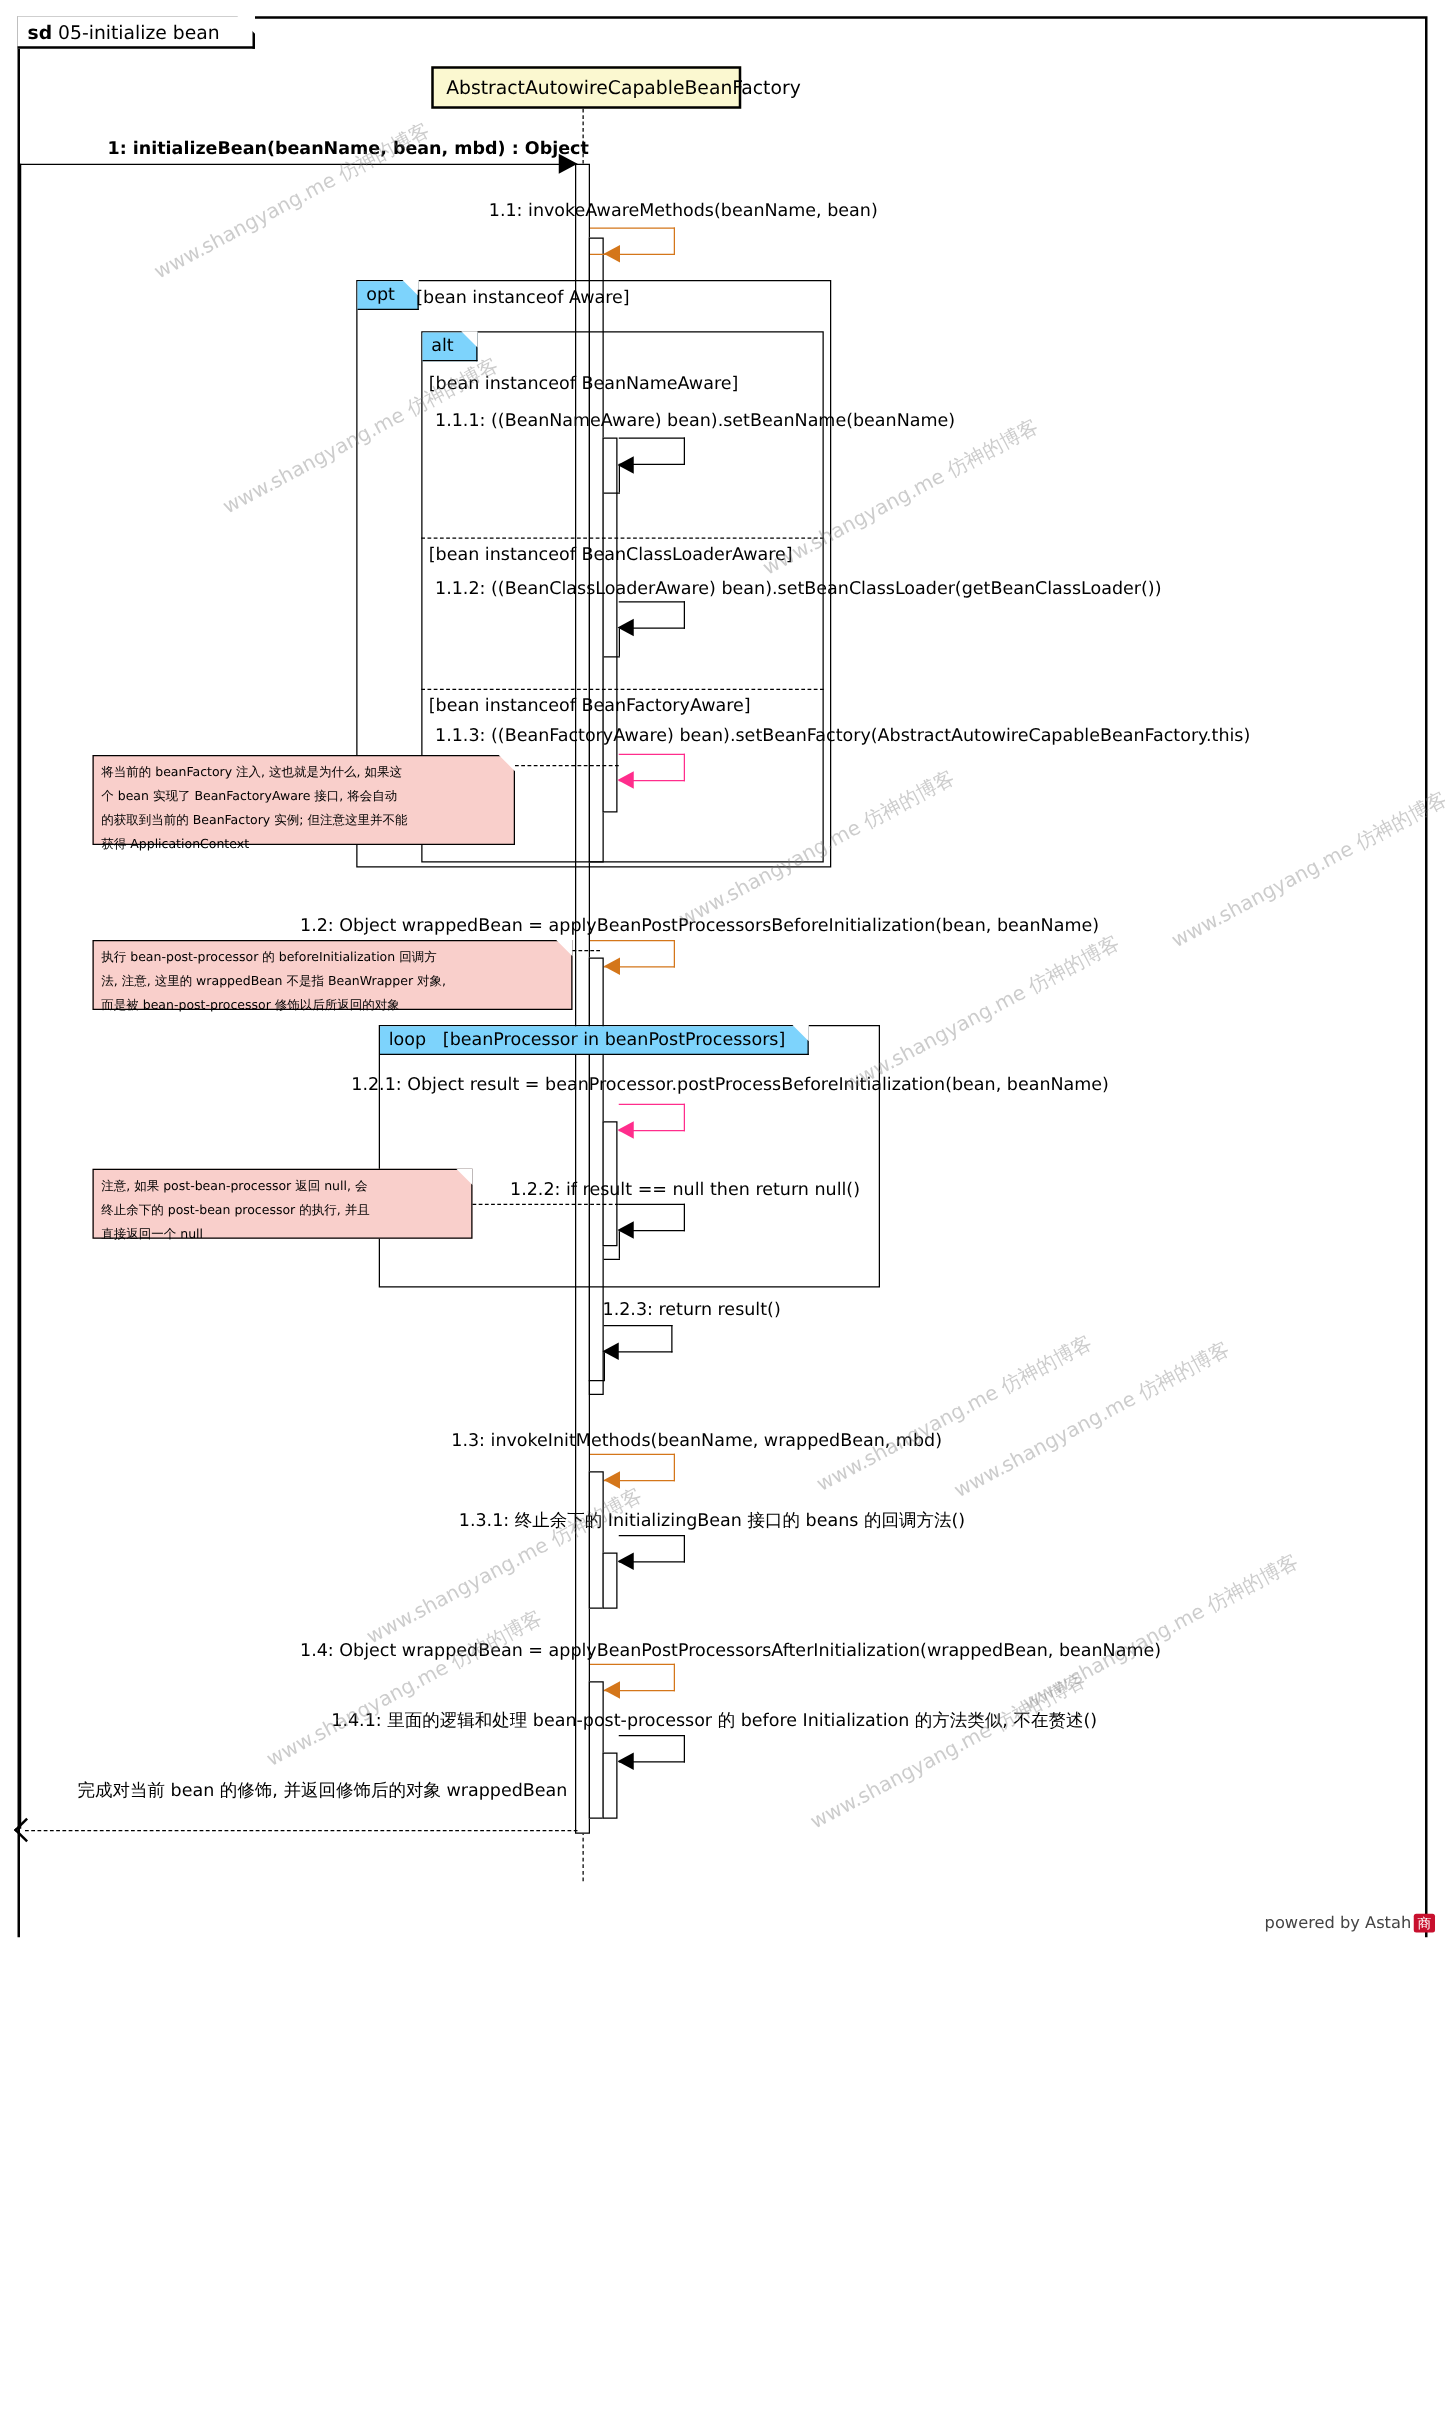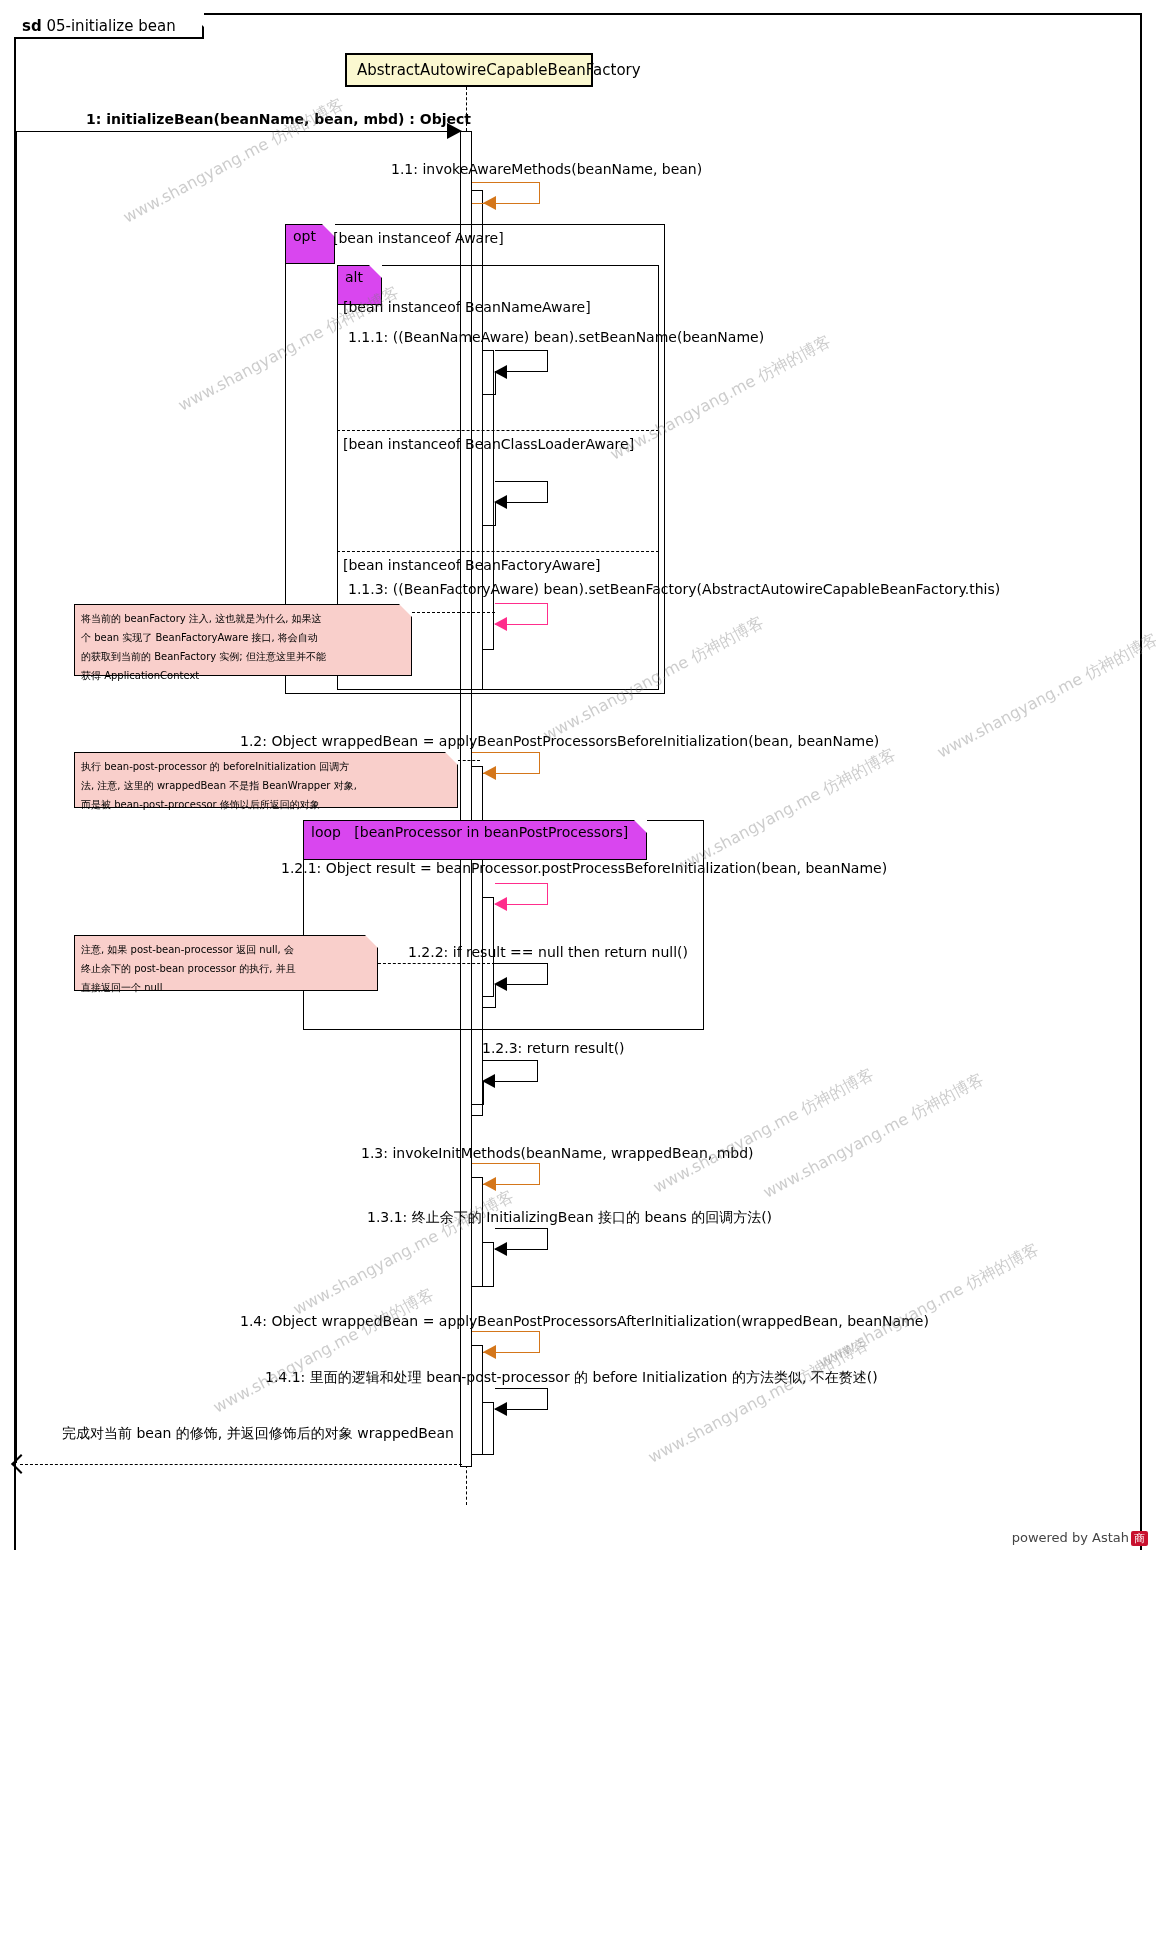--- a/index.html
+++ b/index.html
@@ -71,24 +71,24 @@
   
   .frag {
     position: absolute;
     border: 1px solid #000;
     background: transparent;
   }
   .frag-label {
     position: absolute;
     border: 1px solid #000;
     border-top: none; border-left: none;
-    background: #d946ef;
+    background: #7dd3fc;
     font-size: 14px;
     line-height: 20px;
-    padding: 1px 18px 17px 7px;
+    padding: 1px 18px 1px 7px;
     white-space: nowrap;
     color: #000;
   }
   .frag-label::after {
     content:"";
     position:absolute;
     right:-1px; top:-1px;
     width:0; height:0;
     border-left: 13px solid transparent;
     border-top: 13px solid #fff;
@@ -248,20 +248,21 @@
   <div class="frag-guard" style="left:343px; top:298px;">[bean instanceof BeanNameAware]</div>
   <div class="msg-label" style="left:348px; top:328px;">1.1.1: ((BeanNameAware) bean).setBeanName(beanName)</div>
   <div class="selfmsg" style="left:495px; top:350px; width:53px; height:22px;"></div>
   <div class="arrow-left" style="left:494px; top:365px;"></div>
   <div class="vline" style="left:495px; top:372px; height:22px;"></div>
   <div class="hline" style="left:483px; top:394px; width:13px;"></div>
 
   <div class="frag-divider" style="left:337px; top:430px; width:322px;"></div>
 
   <div class="frag-guard" style="left:343px; top:435px;">[bean instanceof BeanClassLoaderAware]</div>
+  <div class="msg-label" style="left:348px; top:462px;">1.1.2: ((BeanClassLoaderAware) bean).setBeanClassLoader(getBeanClassLoader())</div>
   <div class="selfmsg" style="left:495px; top:481px; width:53px; height:22px;"></div>
   <div class="arrow-left" style="left:494px; top:495px;"></div>
   <div class="vline" style="left:495px; top:503px; height:22px;"></div>
   <div class="hline" style="left:483px; top:525px; width:13px;"></div>
 
   <div class="frag-divider" style="left:337px; top:551px; width:322px;"></div>
 
   <div class="frag-guard" style="left:343px; top:556px;">[bean instanceof BeanFactoryAware]</div>
   <div class="msg-label" style="left:348px; top:580px;">1.1.3: ((BeanFactoryAware) bean).setBeanFactory(AbstractAutowireCapableBeanFactory.this)</div>
   <div class="selfmsg pink" style="left:495px; top:603px; width:53px; height:22px;"></div>

